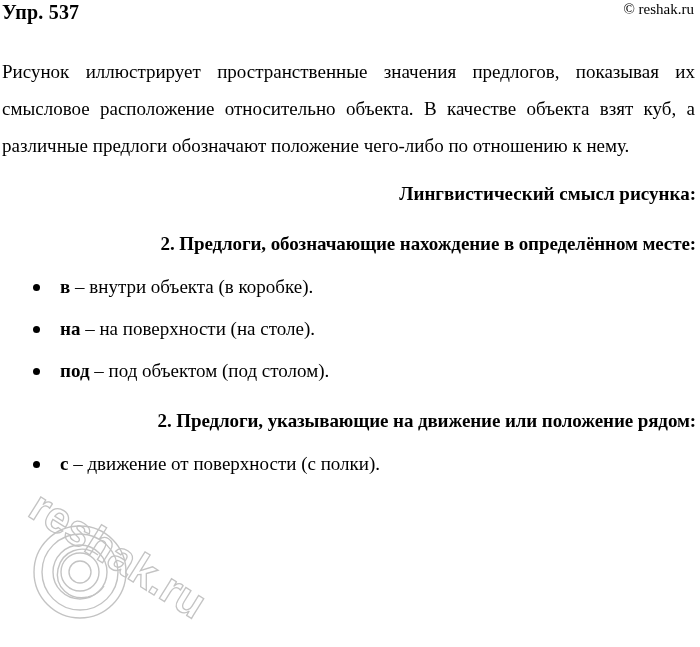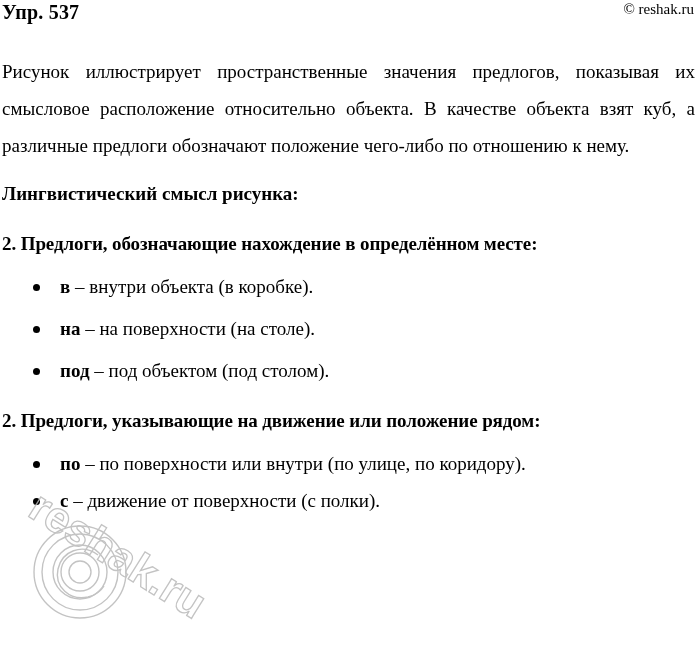--- a/index.html
+++ b/index.html
@@ -54,20 +54,21 @@
     margin: 24px 0 0 0;
     padding-right: 1px;
   }
 
   .section-head {
     font-size: 19px;
     font-weight: bold;
     line-height: 37px;
     margin: 11px 0 0 0;
     white-space: nowrap;
+    text-align: right;
   }
   .section-head.numbered {
     margin-top: 13px;
     letter-spacing: -0.1px;
   }
 
   .bullet-list {
     list-style: none;
     margin: 6px 0 0 0;
     padding: 0;
@@ -152,24 +153,20 @@
       <span class="bullet-dot"></span>
       <span class="kw">под</span><span> – </span><span>под объектом (</span><span class="ex">под столом</span><span>).</span>
     </li>
   </ul>
 
   <div class="section-head numbered">2. Предлоги, указывающие на движение или положение рядом:</div>
 
   <ul class="bullet-list wide">
     <li>
       <span class="bullet-dot"></span>
-      <span class="kw">по</span><span> – </span><span>по поверхности или внутри (</span><span class="ex">по улице, по коридору</span><span>).</span>
-    </li>
-    <li>
-      <span class="bullet-dot"></span>
       <span class="kw">с</span><span> – </span><span>движение от поверхности (</span><span class="ex">с полки</span><span>).</span>
     </li>
   </ul>
 
   <div class="watermark">
     <svg width="230" height="190" viewBox="0 0 230 190" xmlns="http://www.w3.org/2000/svg">
       <g fill="none" stroke="#b9b9b9" stroke-width="1.4">
         <circle cx="72" cy="117" r="46"></circle>
         <circle cx="72" cy="117" r="38"></circle>
         <circle cx="72" cy="117" r="27"></circle>

